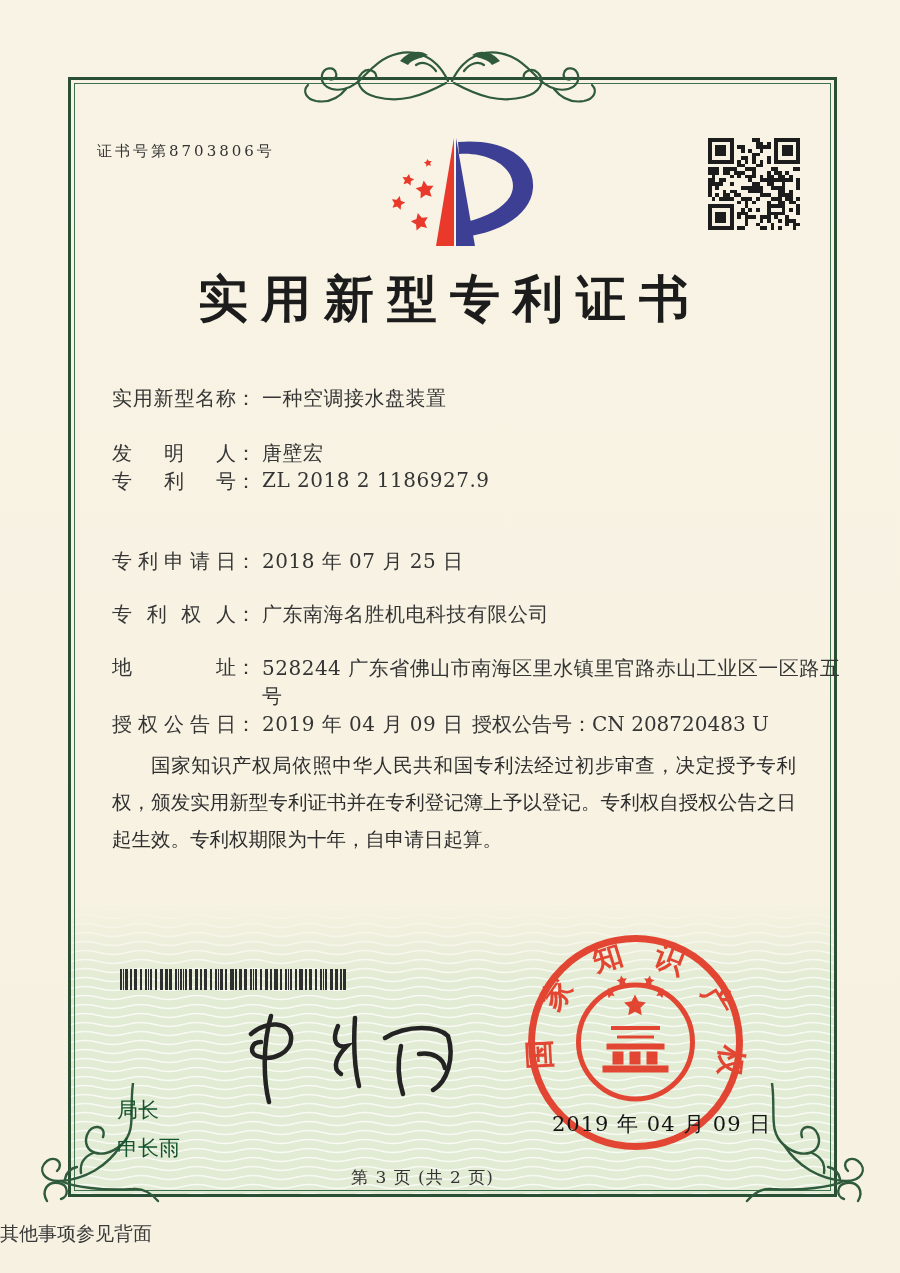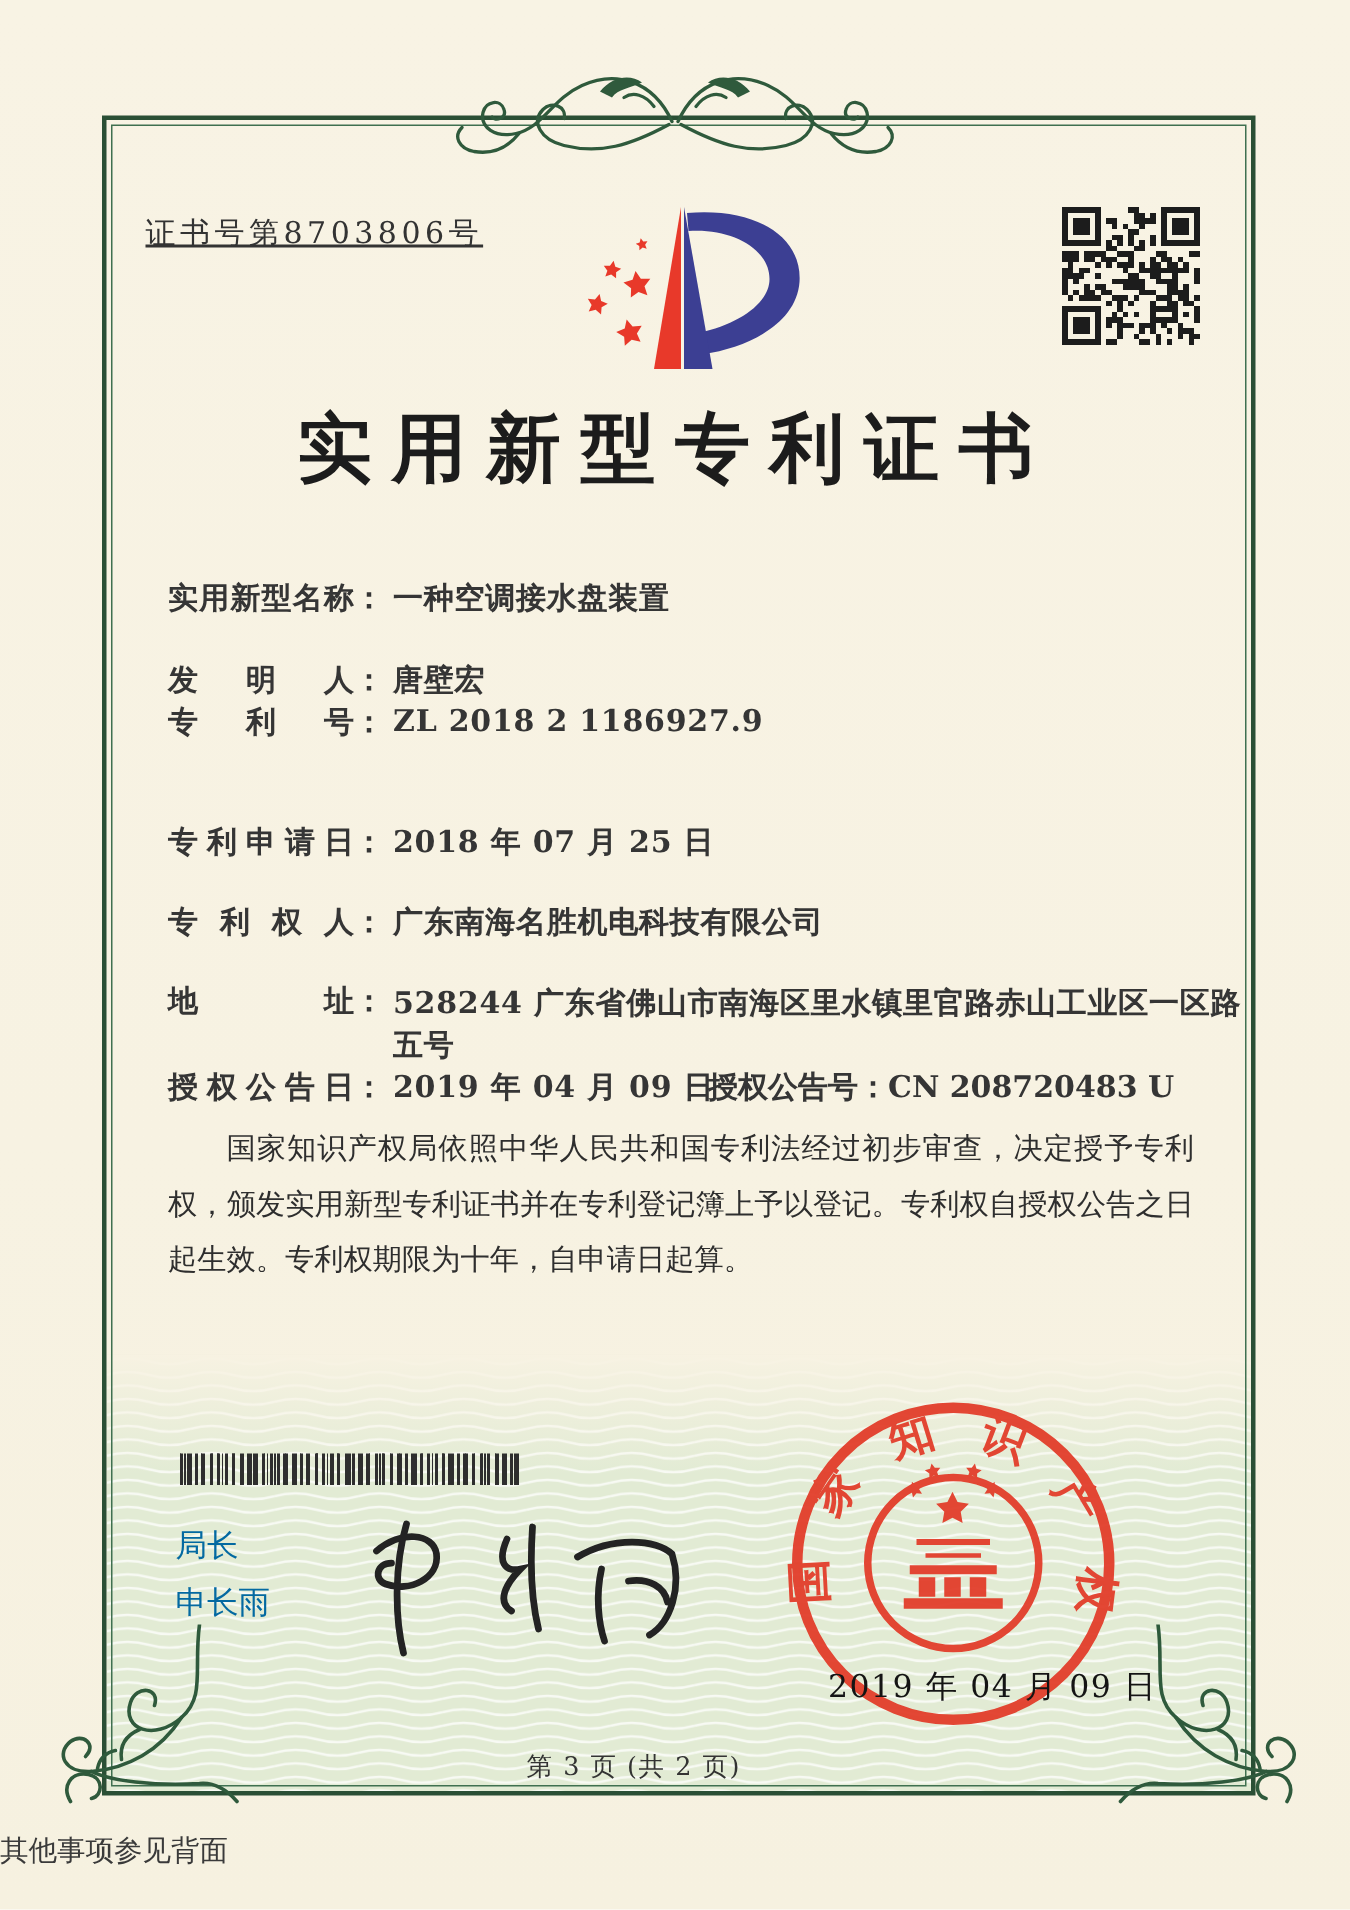--- a/index.html
+++ b/index.html
@@ -17,41 +17,41 @@
   .frame::before{
     content:"";position:absolute;inset:3px;border:1px solid #3f7050;
   }
   
   .wavezone{left:71px;top:903px;width:763px;height:291px;z-index:1;overflow:hidden;}
   .wavezone .fade{position:absolute;left:0;top:0;width:100%;height:80px;
     background:linear-gradient(180deg,#f7f2e2 0%,rgba(247,242,226,0) 100%);}
   
   .orn{z-index:3;pointer-events:none;}
   
-  .certno{left:97px;top:142px;font-size:20px;letter-spacing:3px;color:#333;z-index:4;text-decoration:underline;}
+  .certno{left:97px;top:142px;font-size:15px;letter-spacing:3px;color:#333;z-index:4;}
   .title{left:0;top:266px;width:900px;text-align:center;font-size:50px;font-weight:700;
     letter-spacing:13px;color:#1c1c1c;z-index:4;}
-  .row{left:112px;z-index:4;font-size:20px;color:#353535;white-space:nowrap;font-weight:bold;}
+  .row{left:112px;z-index:4;font-size:20px;color:#353535;white-space:nowrap;}
   .row .lbl{display:inline-block;width:124px;text-align:justify;text-align-last:justify;vertical-align:top;}
   .row .colon{display:inline-block;vertical-align:top;}
   .row .val{display:inline-block;margin-left:6px;vertical-align:top;letter-spacing:0.5px;}
   .row .val.wrap{white-space:normal;width:580px;line-height:28px;}
   .grant2{position:absolute;left:360px;top:0;white-space:nowrap;}
   .paras{left:112px;top:747px;width:684px;z-index:4;font-size:19.5px;line-height:37px;
     color:#2e2e2e;text-align:justify;}
   .paras p{margin:0;text-indent:2em;}
   
   .barcode{left:120px;top:969px;width:226px;height:21px;z-index:4;
     background-image:
       repeating-linear-gradient(90deg,#2e2e2e 0 2px,rgba(0,0,0,0) 2px 5px),
       repeating-linear-gradient(90deg,#2e2e2e 0 1px,rgba(0,0,0,0) 1px 7px),
       repeating-linear-gradient(90deg,rgba(0,0,0,0) 0 3px,#2e2e2e 3px 4px,rgba(0,0,0,0) 4px 11px);
     background-color:rgba(0,0,0,0);}
-  .director{left:117px;top:1011px;z-index:4;font-family:"DejaVu Sans",sans-serif;
-    font-size:21px;color:#0369a1;line-height:38px;}
+  .director{left:117px;top:1091px;z-index:4;font-family:"DejaVu Sans",sans-serif;
+    font-size:21px;color:#14532d;line-height:38px;}
   .signature{left:233px;top:998px;z-index:5;}
   .seal{left:523px;top:930px;z-index:5;opacity:0.93;}
   .sealdate{left:552px;top:1110px;z-index:6;font-size:21px;letter-spacing:1px;color:#141414;}
   .pageinfo{left:0;top:1166px;width:845px;text-align:center;font-size:17px;
     letter-spacing:1px;color:#333;z-index:4;}
   .backnote{left:0;top:1221px;width:850px;font-size:19px;
     color:#3a3a3a;z-index:4;}
   .logo{left:372px;top:136px;z-index:4;}
   .qr{left:708px;top:138px;z-index:4;}
   .hiddefs{position:absolute;width:0;height:0;overflow:hidden;}

